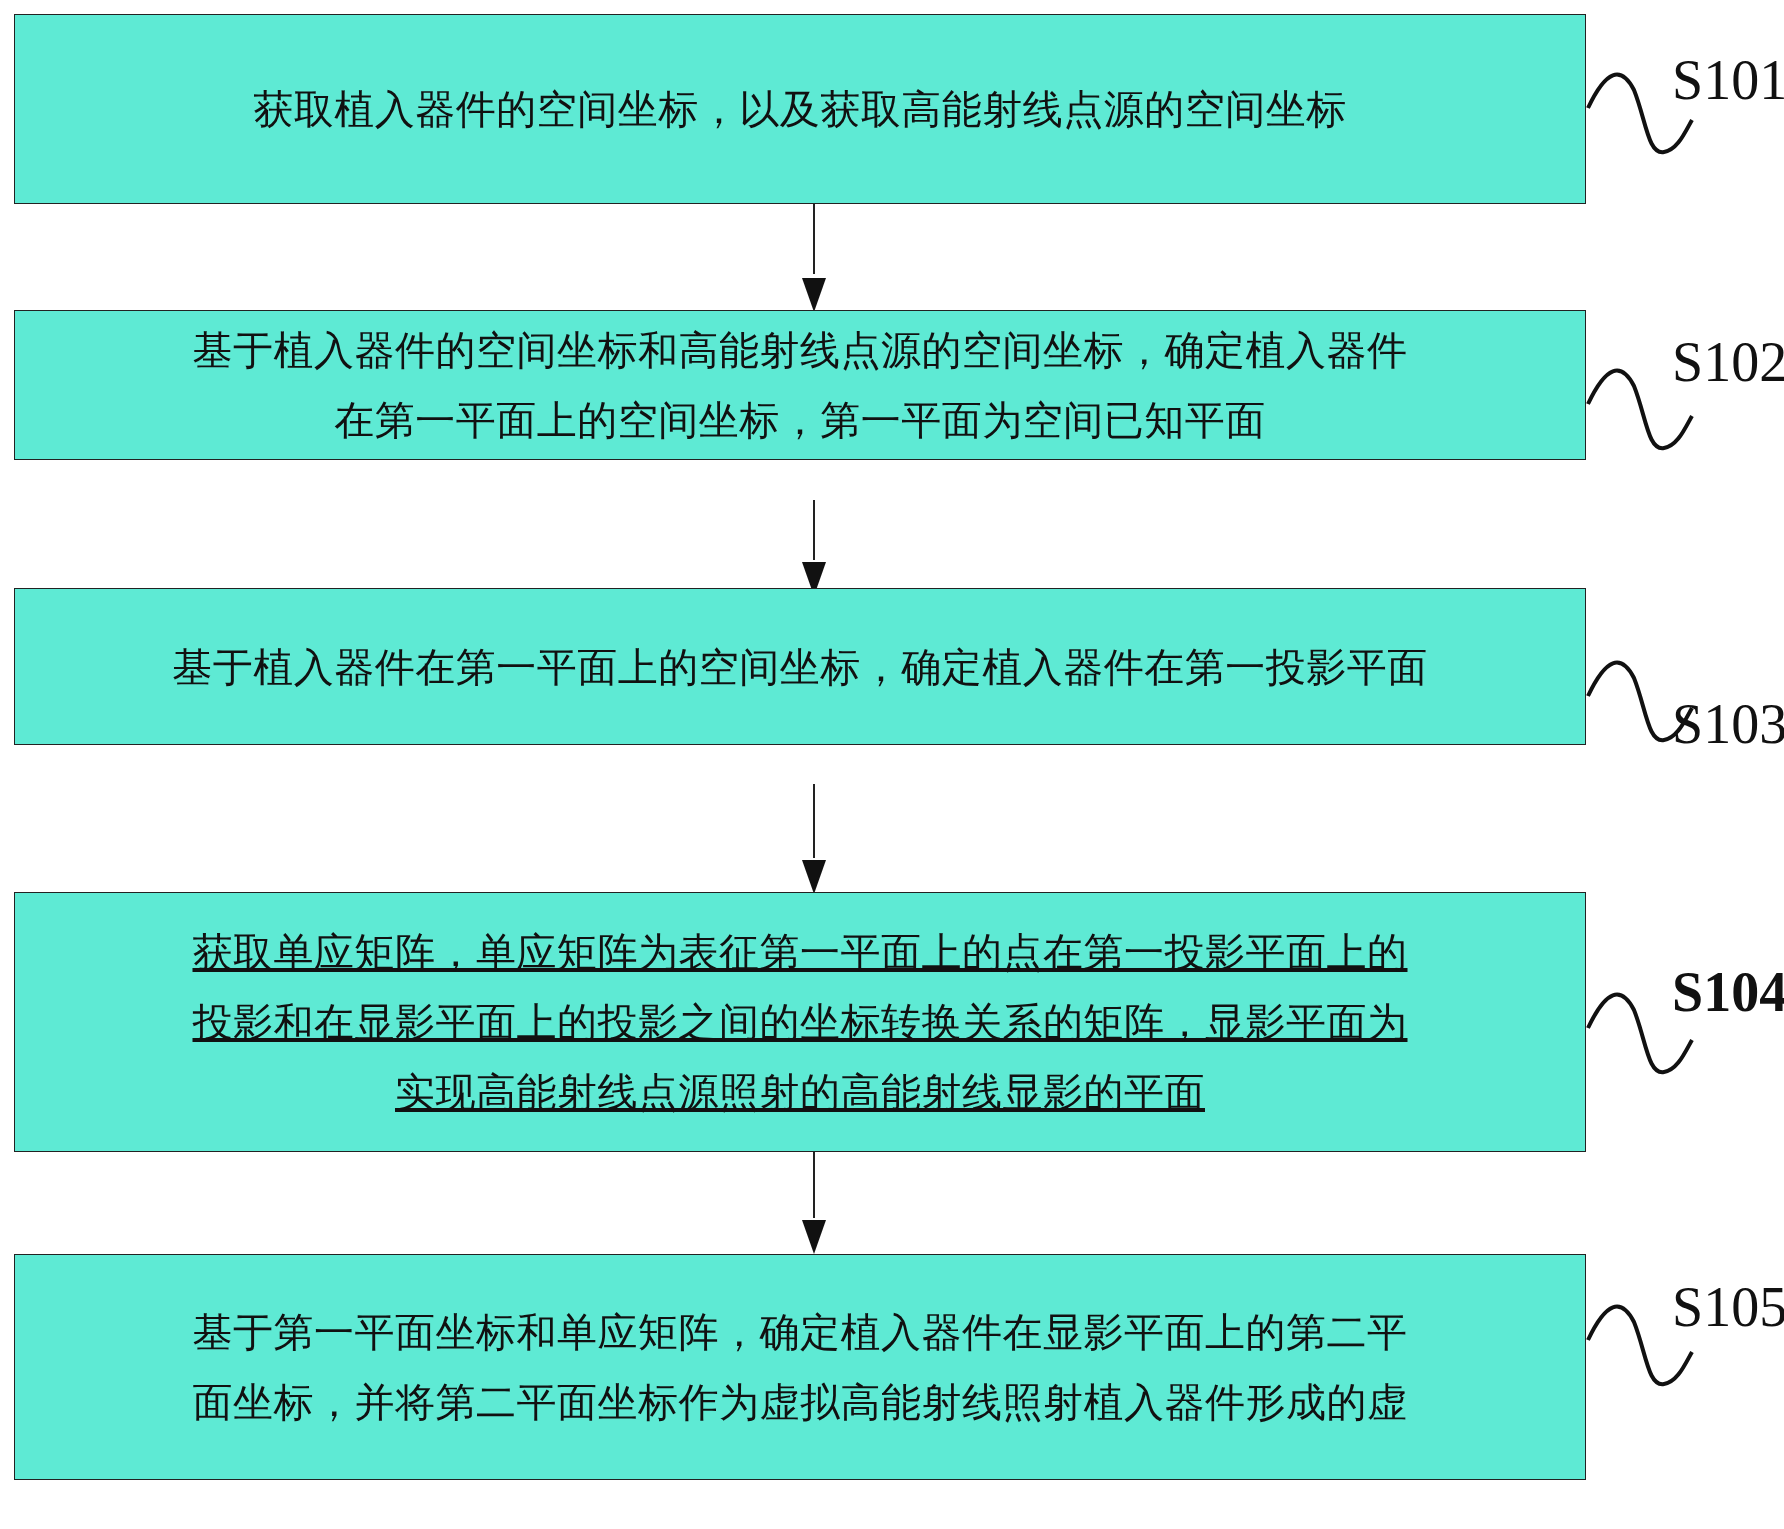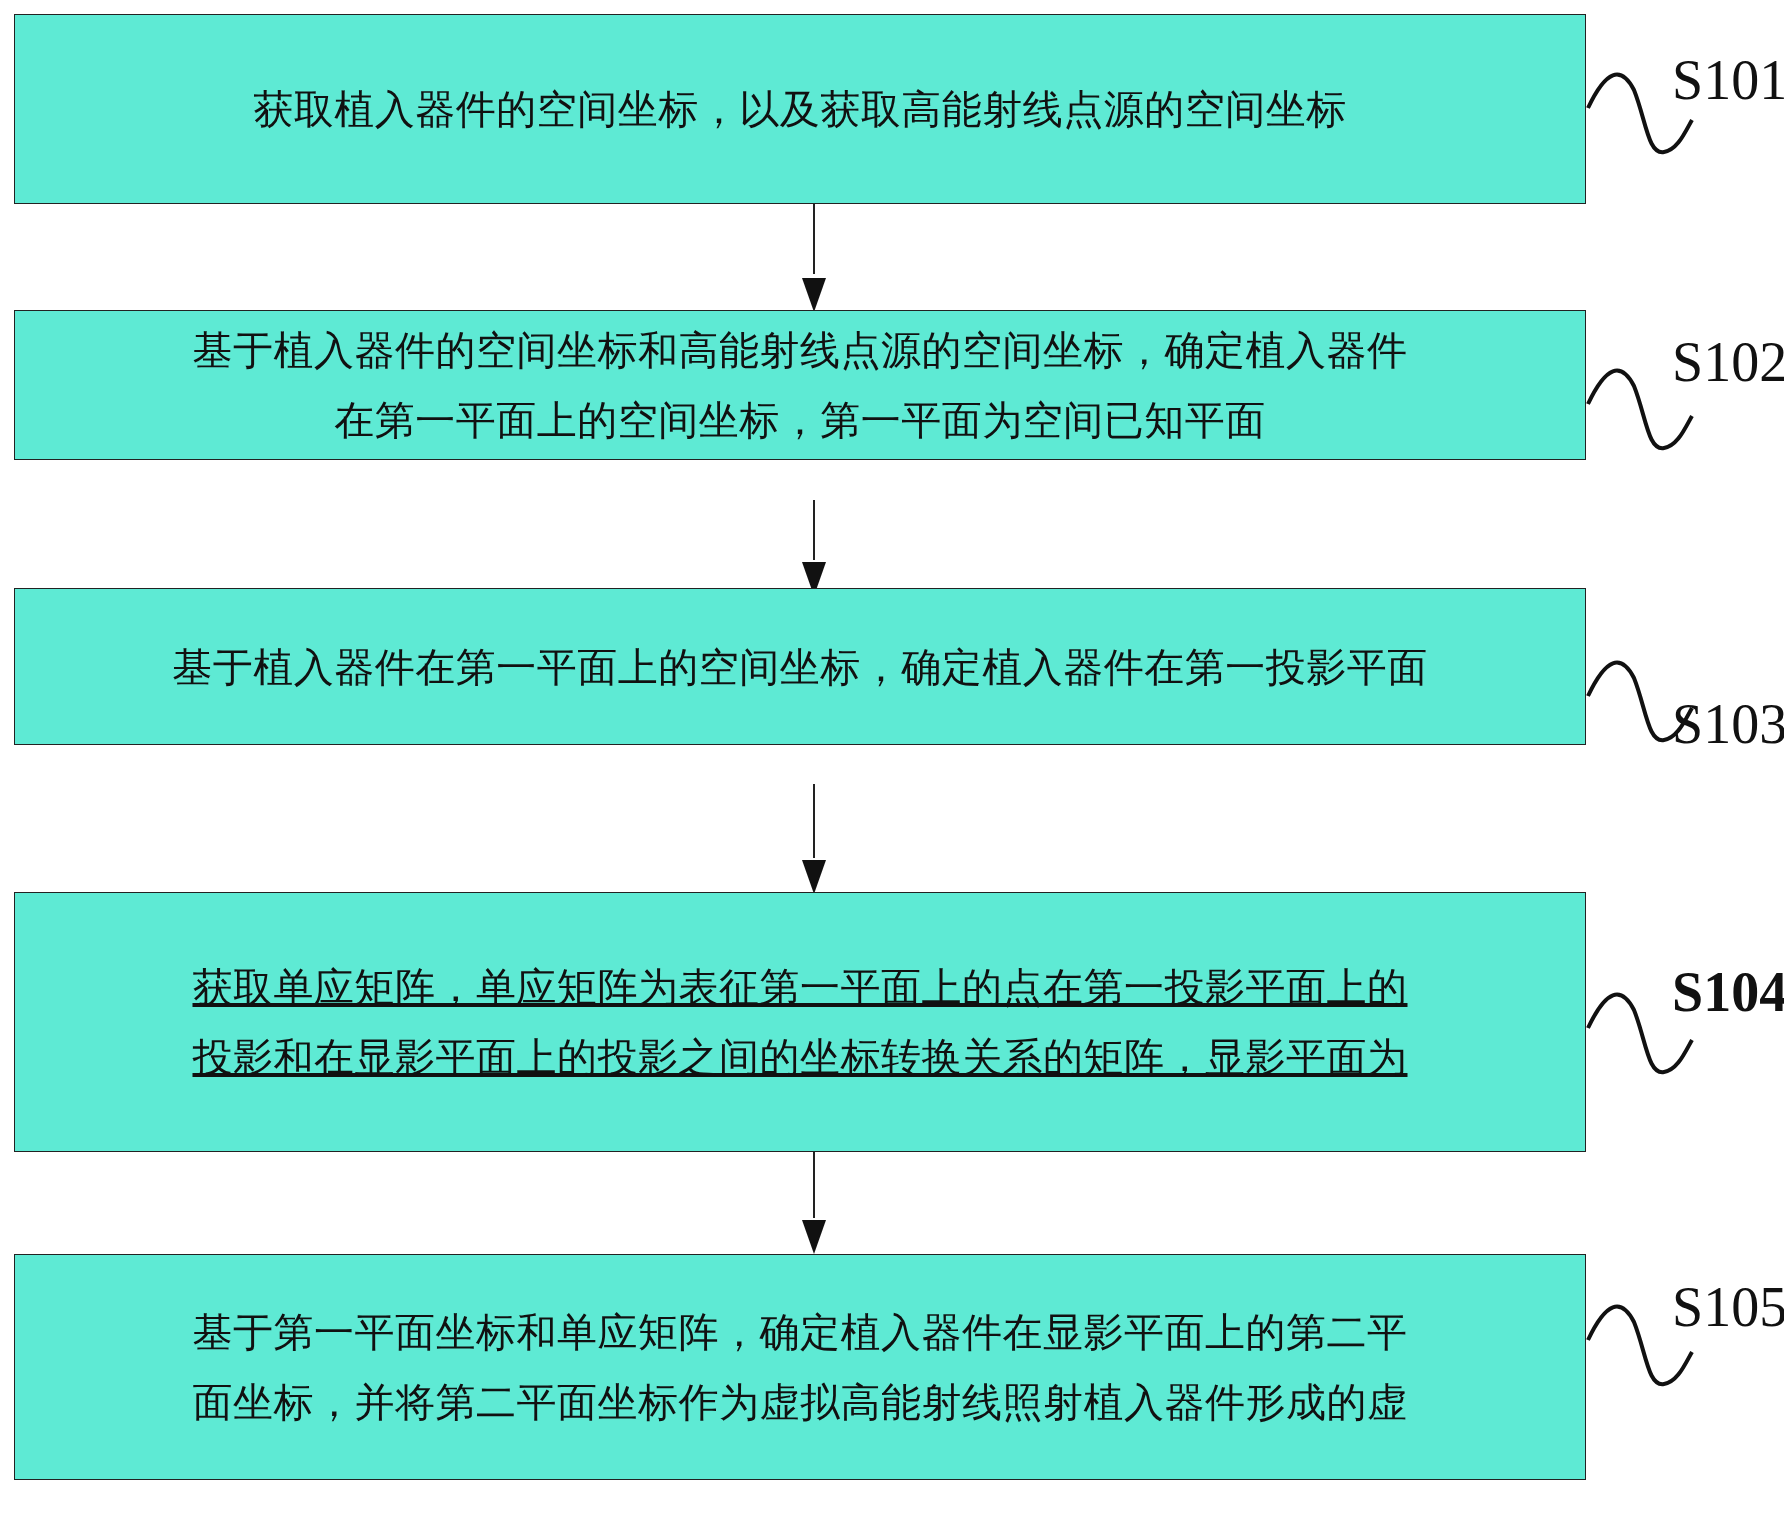--- a/index.html
+++ b/index.html
@@ -57,20 +57,21 @@
 <div class="step-label" style="top:648px;margin-top:44px;">S103</div>
 
 <div class="arrow" style="top:784px;">
   <div class="shaft" style="height:74px;"></div>
   <div class="head" style="top:76px;"></div>
 </div>
 
 <div class="box" style="top:892px;height:260px;text-decoration:underline;">
   <div class="line">获取单应矩阵，单应矩阵为表征第一平面上的点在第一投影平面上的</div>
   <div class="line">投影和在显影平面上的投影之间的坐标转换关系的矩阵，显影平面为</div>
+  <div class="line">实现高能射线点源照射的高能射线显影的平面</div>
 </div>
 <svg class="squiggle" style="top:980px;" viewBox="0 0 120 110">
   <path d="M2,48 C20,10 35,5 48,30 C60,60 62,95 78,92 C92,90 100,70 106,60" fill="none" stroke="#111" stroke-width="4"></path>
 </svg>
 <div class="step-label" style="top:960px;font-weight:bold;">S104</div>
 
 <div class="arrow" style="top:1152px;">
   <div class="shaft" style="height:66px;"></div>
   <div class="head" style="top:68px;"></div>
 </div>

